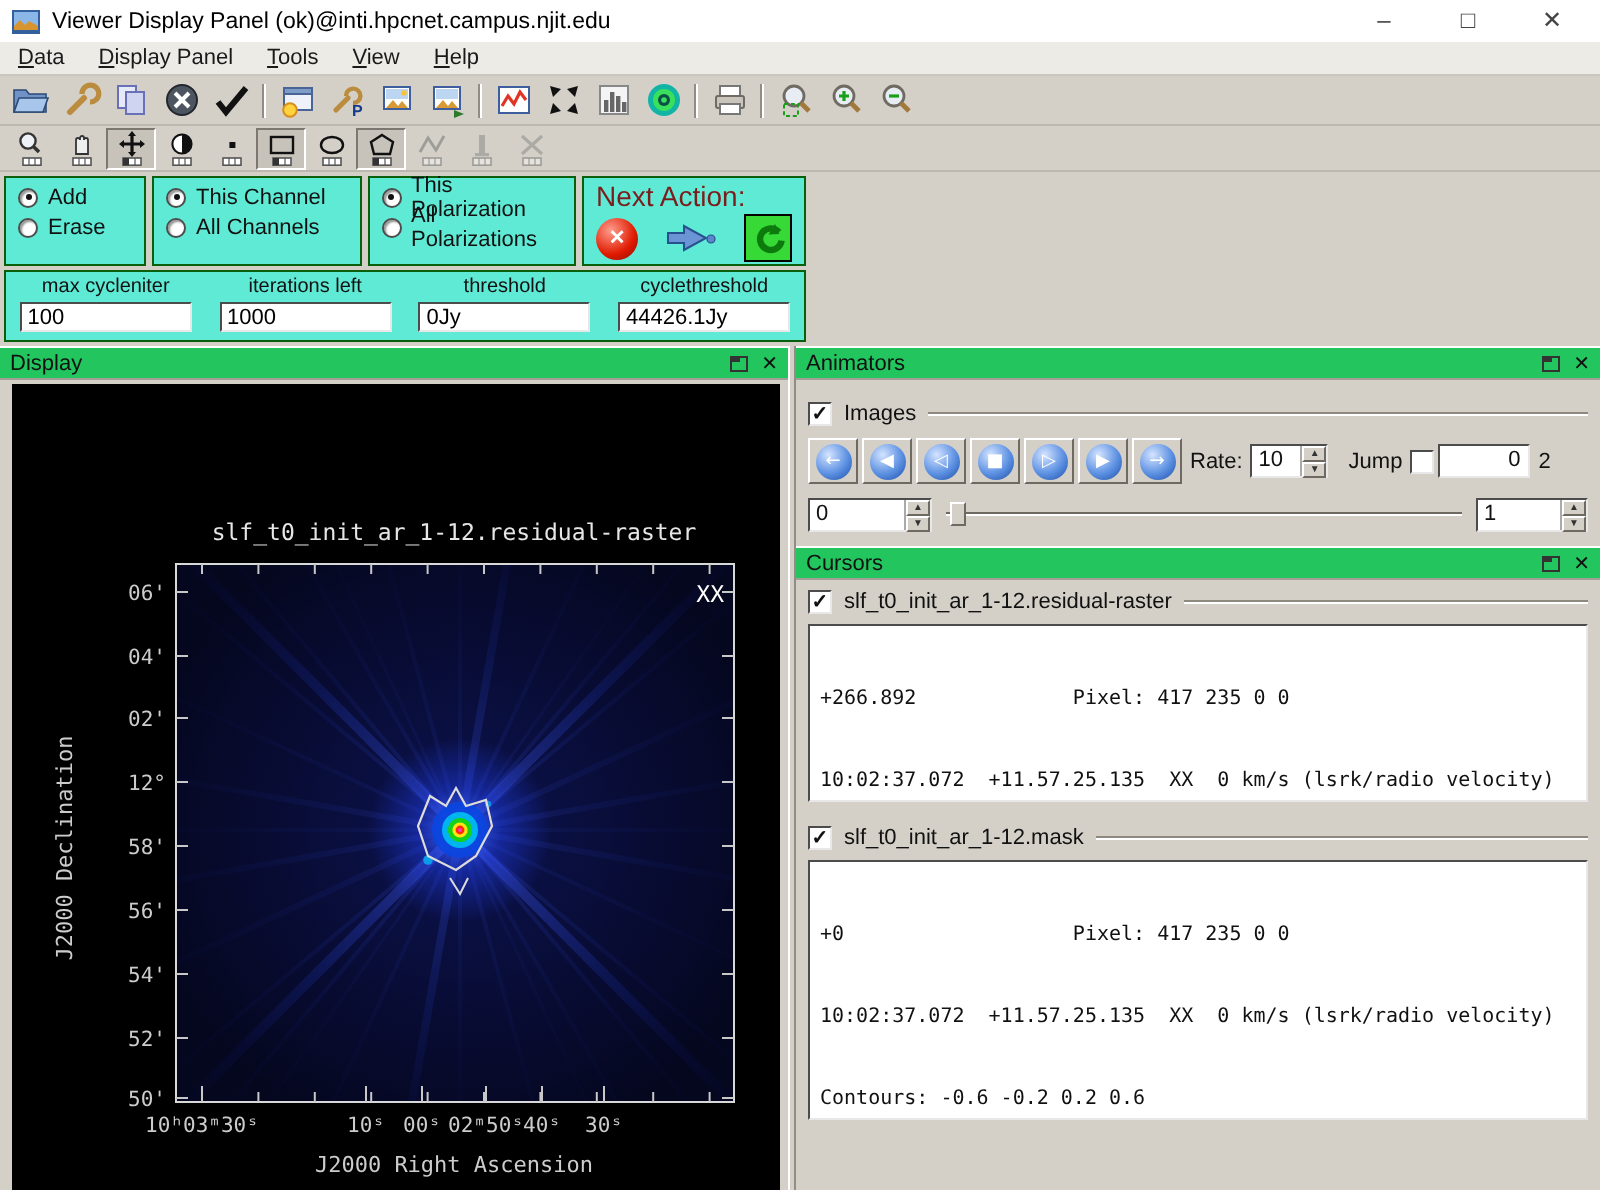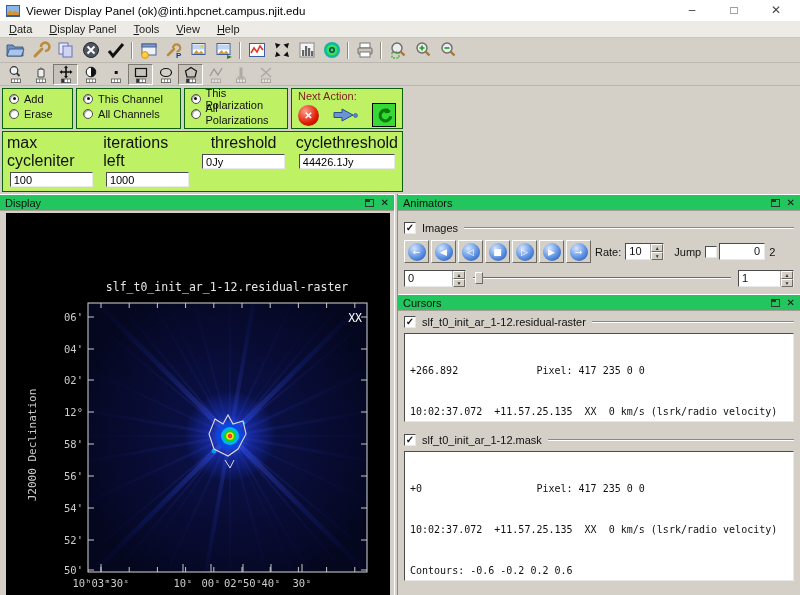--- a/index.html
+++ b/index.html
@@ -19,36 +19,36 @@
   .toolbar{display:flex;align-items:center;padding:1px 3px;background:#d4d0c8;flex:0 0 auto;}
   .toolbar.t1{height:25px;border-bottom:1px solid #bcb8b0;}
   .toolbar.t2{height:23px;border-bottom:1px solid #bcb8b0;}
   .tb{width:25px;height:21px;display:flex;align-items:center;justify-content:center;border:1px solid transparent;}
   .tb.pressed{border-color:#7c786f #ffffff #ffffff #7c786f;background:#c7c3ba;}
   .tb.disabled{opacity:.42;}
   .sep{width:0;height:17px;border-left:1px solid #918d85;border-right:1px solid #fff;margin:0 3px;}
   
   .green{flex:0 0 auto;margin:2px 0 2px 2px;width:401px;display:flex;flex-direction:column;gap:2px;}
   .grow{display:flex;gap:3px;}
-  .gbox{background:#bef264;border:1px solid #0a5f0a;padding:2px 6px;}
+  .gbox{background:#5eead4;border:1px solid #0a5f0a;padding:2px 6px;}
   .ropt{display:flex;align-items:center;gap:5px;height:15px;}
   .radio{width:10px;height:10px;border-radius:50%;background:#fff;border:1px solid #4c4c4c;
          box-shadow:inset 1px 1px 1px #9a9a9a;position:relative;flex:0 0 auto;}
   .radio.sel::after{content:"";position:absolute;inset:2.5px;border-radius:50%;background:#111;}
   .nabox{display:flex;flex-direction:column;padding:1px 6px;}
-  .nalabel{color:#7c1d1d;font-size:11px;margin-bottom:1px;}
+  .nalabel{color:#7c1d1d;font-size:14px;margin-bottom:1px;}
   .nabtns{display:flex;align-items:center;gap:13px;}
   .stopbtn{width:21px;height:21px;border-radius:50%;color:#fff;font-weight:bold;font-size:10px;
            background:radial-gradient(circle at 35% 30%,#ff9d8d,#df1a00 60%,#8a0e00);
            display:flex;align-items:center;justify-content:center;}
   .refreshbtn{width:24px;height:24px;border:1px solid #000;background:#36d936;
               display:flex;align-items:center;justify-content:center;}
   .fieldsbox{flex:1;display:flex;gap:8px;padding:2px 4px 4px 4px;}
   .field{flex:1;display:flex;flex-direction:column;align-items:center;gap:2px;}
-  .field .flabel{font-size:16px;}
+  .field .flabel{font-size:10px;}
   .field input{width:94%;height:15px;border:1px solid;border-color:#4c4c4c #e8e8e8 #e8e8e8 #4c4c4c;
                background:#fff;font:11px "Liberation Sans",sans-serif;padding:0 3px;}
   
   .docks{flex:1;display:flex;min-height:0;}
   .ldock{width:394px;display:flex;flex-direction:column;min-height:0;}
   .splitter{width:4px;background:#d4d0c8;border-left:1px solid #fff;border-right:1px solid #918d85;}
   .rdock{flex:1;display:flex;flex-direction:column;min-height:0;}
   .dhead{flex:0 0 17px;background:#22c55e;border-top:1px solid #fff;border-bottom:1px solid #a39f97;
          display:flex;align-items:center;padding:0 5px;}
   .dhead .sp{flex:1;}

